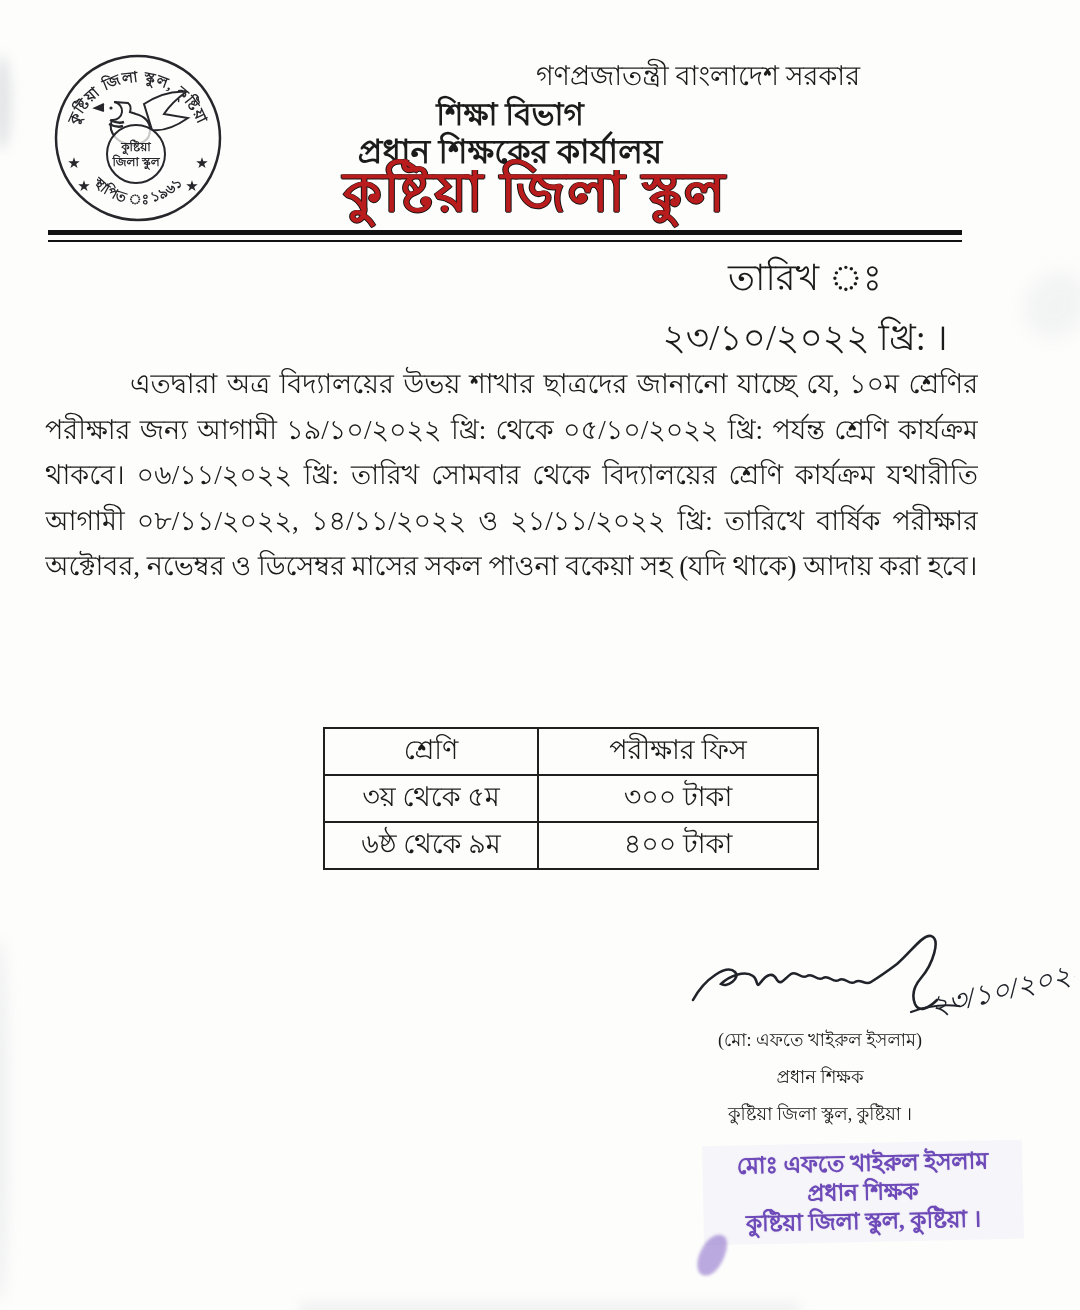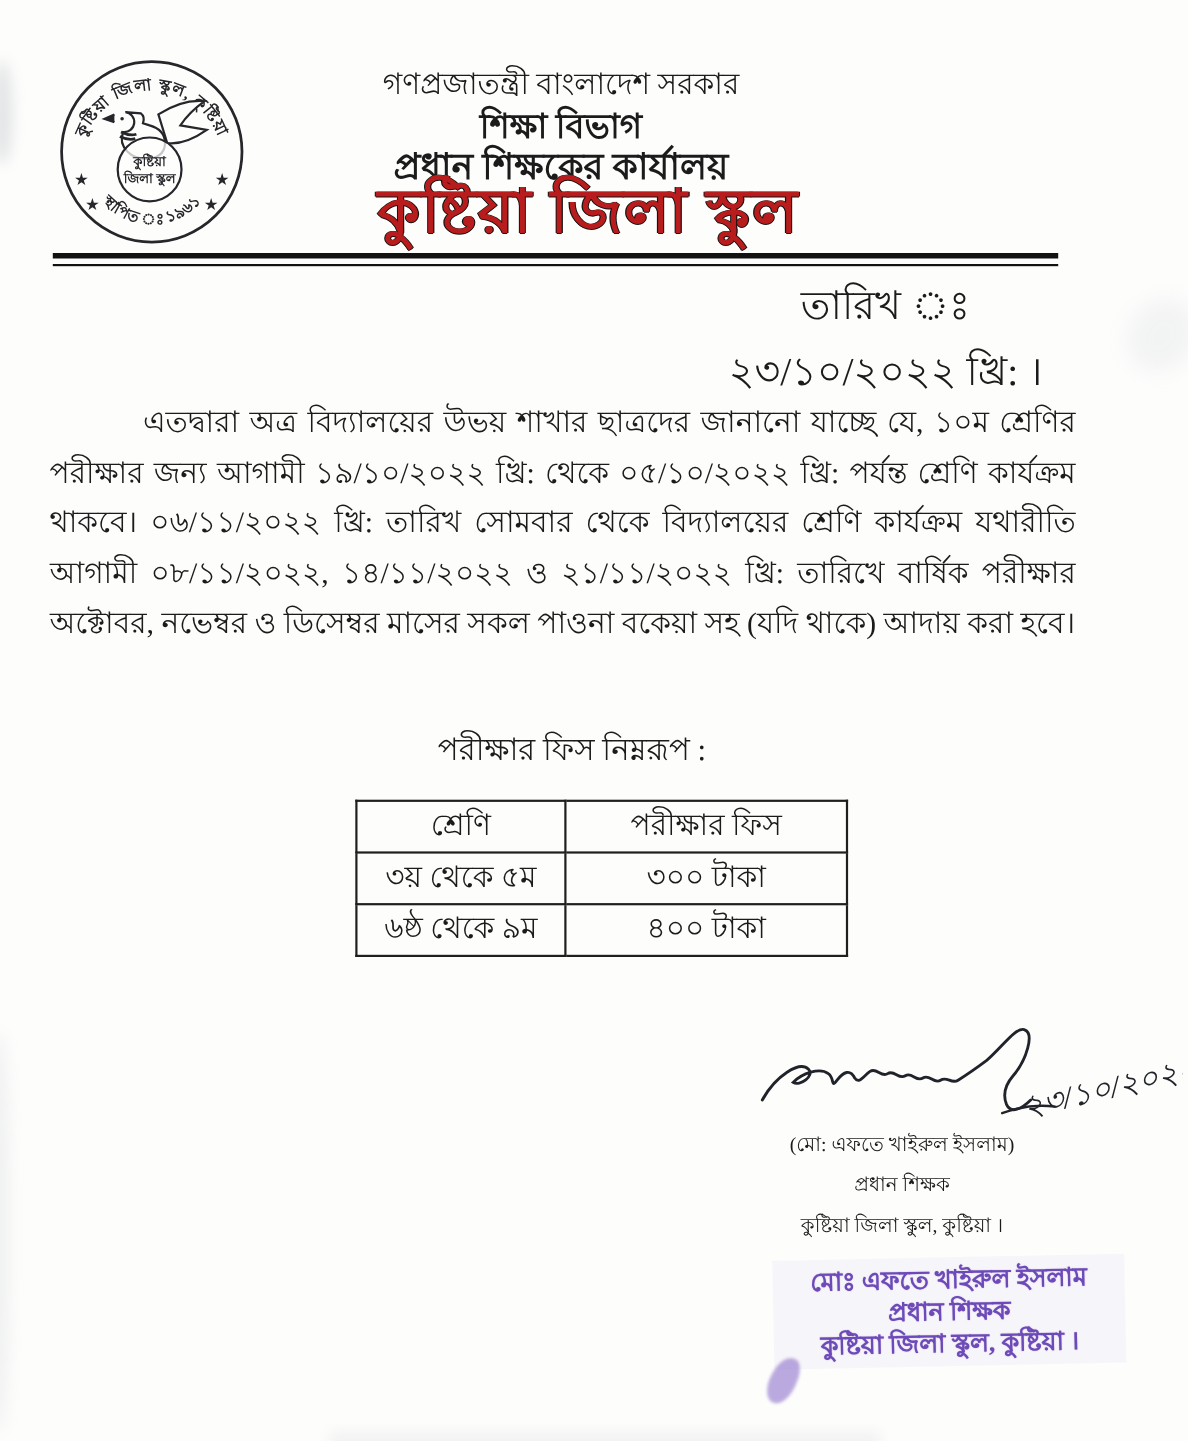--- a/index.html
+++ b/index.html
@@ -13,21 +13,21 @@
   .smudge-left-top{left:-8px;top:55px;width:20px;height:95px;background:#8e949c;opacity:.22;filter:blur(6px);border-radius:50%;}
   .smudge-left-bottom{left:-10px;top:940px;width:18px;height:360px;background:#9aa0a8;opacity:.14;filter:blur(7px);border-radius:40%;}
   .smudge-right-top{right:-6px;top:270px;width:60px;height:70px;background:#aab0b8;opacity:.12;filter:blur(9px);border-radius:50%;transform:rotate(35deg);}
   .smudge-bottom{left:300px;bottom:-8px;width:500px;height:16px;background:#9aa0a8;opacity:.12;filter:blur(6px);}
 
   
   .seal{position:absolute;left:48px;top:52px;width:180px;height:172px;}
 
   
   .hdr-line{position:absolute;left:160px;width:700px;text-align:center;}
-  .hdr-gov{top:55px;font-size:27px;}
+  .hdr-gov{top:55px;font-size:27px;text-align:right;}
   .hdr-div{top:90px;font-size:31px;font-weight:bold;}
   .hdr-off{top:126px;font-size:33px;font-weight:bold;}
   .school-title{
     position:absolute;top:150px;left:180px;width:710px;text-align:center;
     font-size:55px;font-weight:900;letter-spacing:2px;color:#b91c1c;
     text-shadow:1px 0 0 #141414,-1px 0 0 #141414,0 1px 0 #141414;
   }
   .rule{position:absolute;left:48px;top:230px;width:914px;height:5px;
     border-top:5px solid #121212;border-bottom:2px solid #121212;}
 
@@ -35,21 +35,21 @@
 
   
   .body-par{position:absolute;left:45px;top:362px;width:933px;font-size:27px;}
   .body-line{height:45.5px;line-height:45.5px;text-align:justify;text-align-last:justify;overflow:hidden;}
   .body-line.indent{padding-left:85px;}
   .body-line.last{text-align:left;text-align-last:left;}
 
   .fees-heading{position:absolute;top:660px;left:340px;width:360px;text-align:center;font-size:28px;}
 
   .fee-table{position:absolute;left:323px;top:727px;border-collapse:collapse;font-size:27px;text-align:center;}
-  .fee-table th,.fee-table td{border:2px solid #1f1f1f;font-weight:normal;height:36px;padding:0 4px;}
+  .fee-table th,.fee-table td{border:2px solid #1f1f1f;font-weight:normal;height:36px;padding:0 16px;}
   .fee-table .col-class{width:180px;}
   .fee-table .col-fee{width:246px;}
 
   
   .sig-svg{position:absolute;left:675px;top:920px;width:400px;height:120px;}
   .sig-block{position:absolute;left:645px;top:1022px;width:350px;text-align:center;font-size:18px;line-height:37px;}
   .sig-block div{white-space:nowrap;}
 
   
   .stamp{
@@ -110,21 +110,20 @@
   <div class="date-line">তারিখ ঃ ২৩/১০/২০২২ খ্রি: ।</div>
 
   <div class="body-par">
     <div class="body-line indent">এতদ্বারা অত্র বিদ্যালয়ের উভয় শাখার ছাত্রদের জানানো যাচ্ছে যে, ১০ম শ্রেণির নির্বাচনী</div>
     <div class="body-line">পরীক্ষার জন্য আগামী ১৯/১০/২০২২ খ্রি: থেকে  ০৫/১০/২০২২ খ্রি: পর্যন্ত শ্রেণি কার্যক্রম বন্ধ</div>
     <div class="body-line">থাকবে। ০৬/১১/২০২২ খ্রি: তারিখ সোমবার থেকে বিদ্যালয়ের শ্রেণি কার্যক্রম যথারীতি চলবে।</div>
     <div class="body-line">আগামী ০৮/১১/২০২২,  ১৪/১১/২০২২ ও ২১/১১/২০২২ খ্রি: তারিখে বার্ষিক পরীক্ষার ফিস এবং</div>
     <div class="body-line last">অক্টোবর, নভেম্বর ও ডিসেম্বর মাসের সকল পাওনা বকেয়া সহ (যদি থাকে) আদায় করা হবে।</div>
   </div>
 
-  <div class="fees-heading">পরীক্ষার ফিস নিম্নরূপ :</div>
 
   <table class="fee-table">
     <thead>
       <tr>
         <th class="col-class">শ্রেণি</th>
         <th class="col-fee">পরীক্ষার ফিস</th>
       </tr>
     </thead>
     <tbody>
       <tr>

